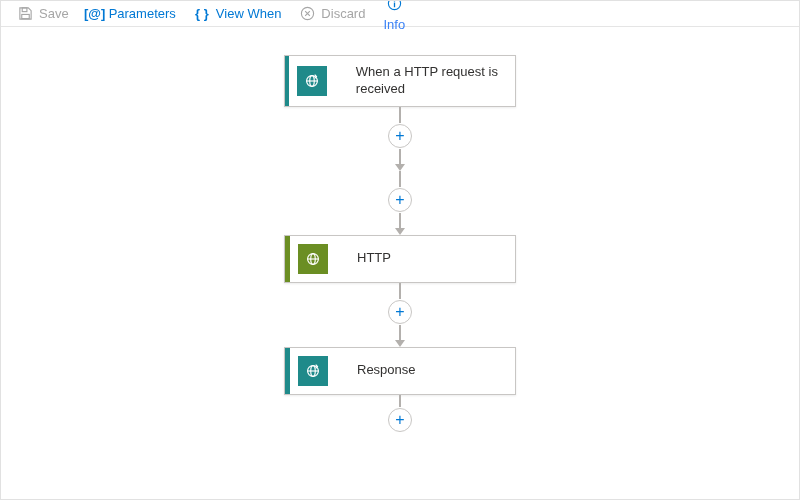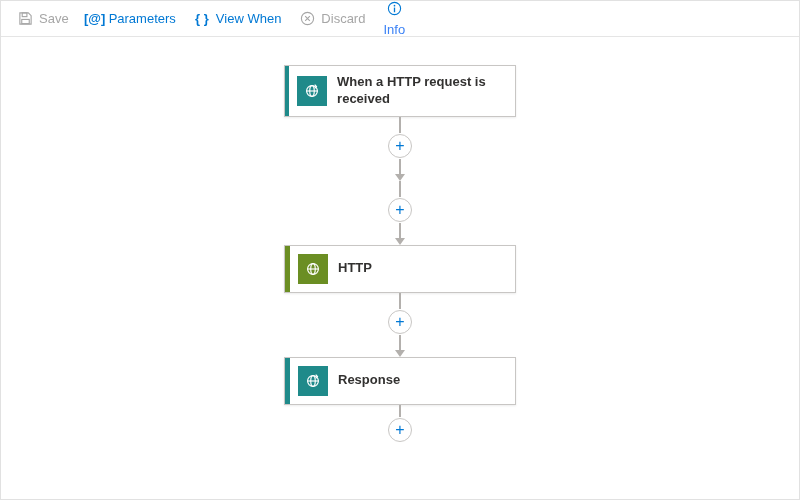--- a/index.html
+++ b/index.html
@@ -12,21 +12,21 @@
     height: 500px;
     overflow: hidden;
     border: 1px solid #e1e1e1;
   }
   .toolbar {
     display: flex;
     align-items: center;
     gap: 2px;
     padding: 5px 8px;
     border-bottom: 1px solid #e5e5e5;
-    height: 36px;
+    height: 26px;
   }
   .toolbar-btn {
     display: flex;
     align-items: center;
     gap: 6px;
     padding: 4px 8px;
     cursor: pointer;
     border-radius: 2px;
     font-size: 13px;
   }
@@ -58,24 +58,25 @@
   .step .step-icon {
     width: 30px;
     height: 30px;
     margin: 8px 10px 8px 8px;
     display: flex;
     align-items: center;
     justify-content: center;
     flex-shrink: 0;
   }
   .step .label {
-    font-weight: 700;
+    font-weight: 400;
     font-size: 13px;
     padding-right: 10px;
     line-height: 1.3;
+    margin-left: 19px;
   }
   .step.trigger .label { padding-top: 8px; padding-bottom: 8px; }
 
   .connector {
     display: flex;
     flex-direction: column;
     align-items: center;
   }
   .connector .line {
     width: 2px;

